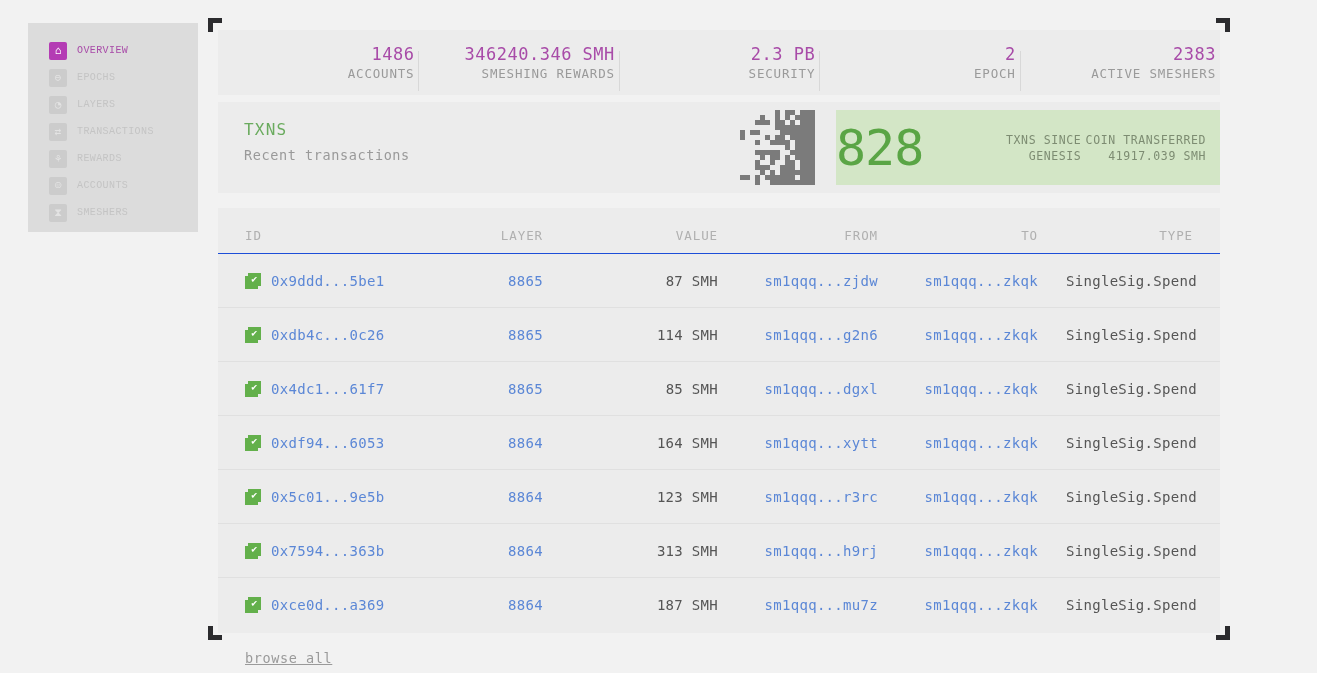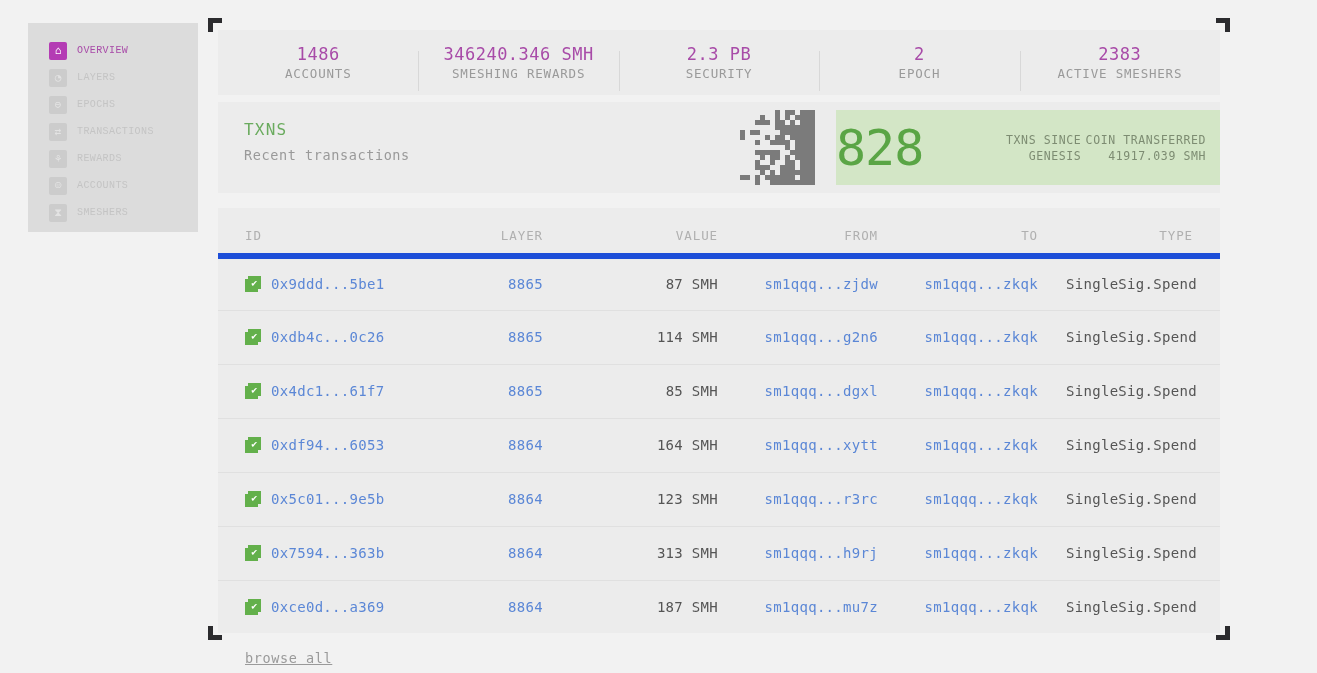--- a/index.html
+++ b/index.html
@@ -56,21 +56,21 @@
 
   
   #stats {
     position: absolute; left: 218px; top: 30px;
     width: 1002px; height: 65px;
     background: #ececec;
     display: flex; align-items: center;
   }
   .stat {
     flex: 1 1 0;
-    text-align: center;
+    text-align: right;
     position: relative;
     padding: 0 4px;
   }
   .stat + .stat::before {
     content: ""; position: absolute; left: 0; top: 8px;
     width: 1px; height: 40px; background: #d8d8d8;
   }
   .stat-value {
     font-size: 17px; color: #a84ba8;
     letter-spacing: 0.5px;
@@ -123,21 +123,21 @@
     width: 1002px; height: 425px;
     background: #ececec;
     overflow: hidden;
   }
   table { width: 100%; border-collapse: collapse; table-layout: fixed; }
   th {
     font-weight: normal;
     font-size: 12.5px; color: #b0b0b0;
     letter-spacing: 0.9px;
     padding: 20px 0 10px 0;
-    border-bottom: 6px solid #1d4ed8;
+    border-bottom: 1px solid #1d4ed8;
   }
   td {
     font-size: 14px;
     height: 54px;
     border-bottom: 1px solid #e0e0e0;
     color: #555555;
     letter-spacing: 0.3px;
   }
   tr:last-child td { border-bottom: none; }
 
@@ -178,26 +178,26 @@
 <body>
 
 <div id="app">
 
   <nav id="sidebar">
       <div class="nav-item active">
         <span class="nav-icon">⌂</span>
         <span class="nav-label">OVERVIEW</span>
       </div>
       <div class="nav-item">
+        <span class="nav-icon">⊖</span>
+        <span class="nav-label">EPOCHS</span>
+      </div>
+      <div class="nav-item">
         <span class="nav-icon">◔</span>
         <span class="nav-label">LAYERS</span>
-      </div>
-      <div class="nav-item">
-        <span class="nav-icon">⊖</span>
-        <span class="nav-label">EPOCHS</span>
       </div>
       <div class="nav-item">
         <span class="nav-icon">⇄</span>
         <span class="nav-label">TRANSACTIONS</span>
       </div>
       <div class="nav-item">
         <span class="nav-icon">⚘</span>
         <span class="nav-label">REWARDS</span>
       </div>
       <div class="nav-item">

